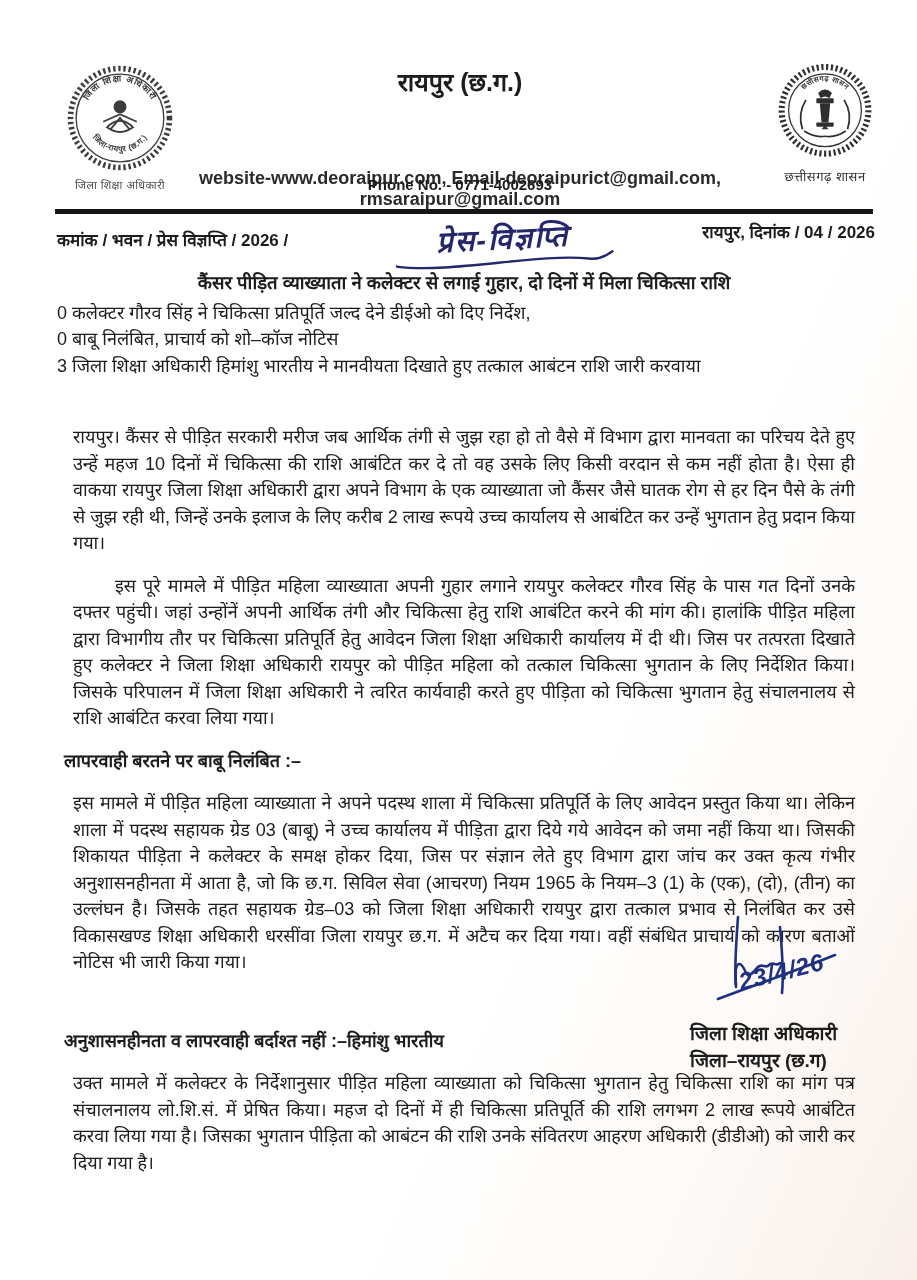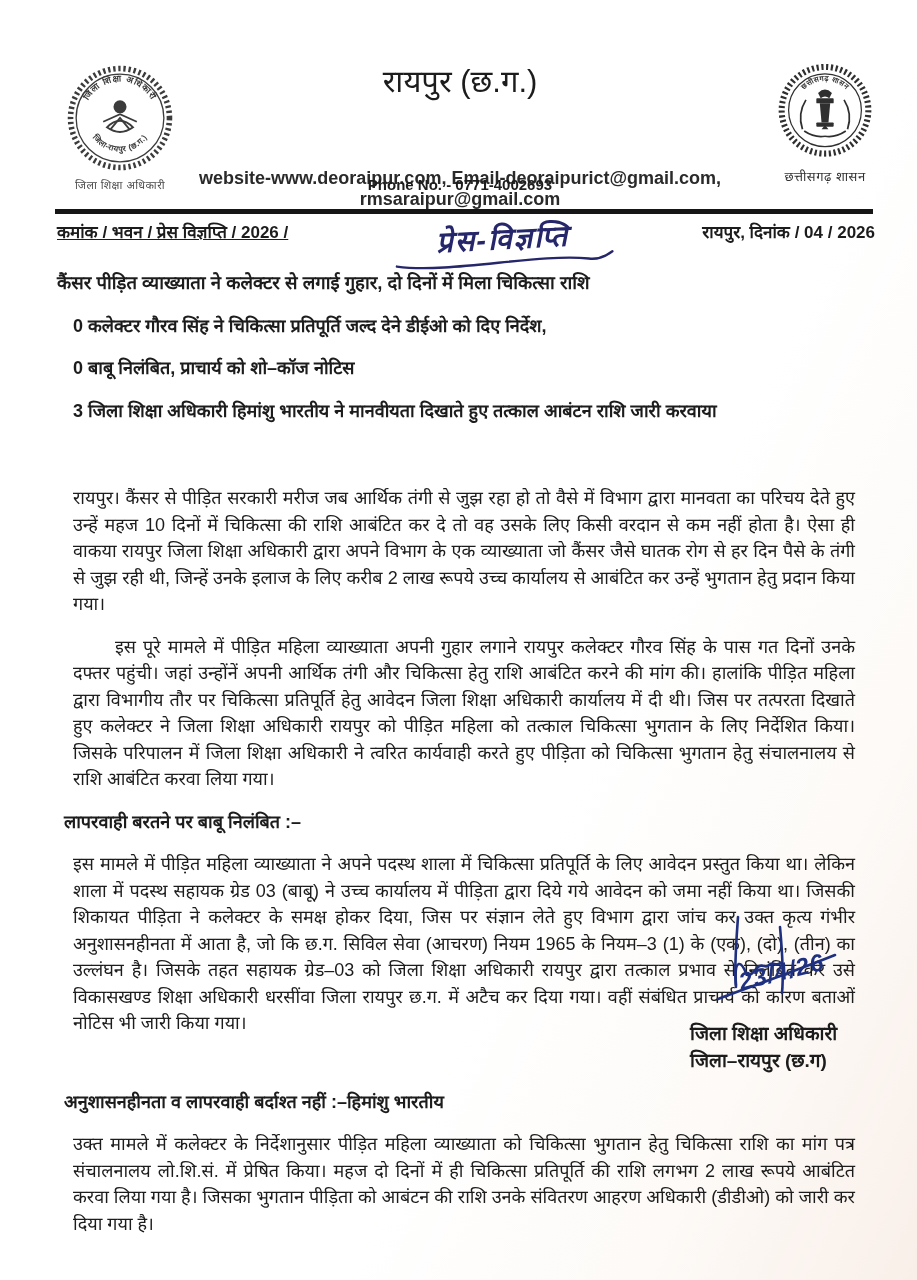--- a/index.html
+++ b/index.html
@@ -15,42 +15,42 @@
   
   .seal-left{position:absolute;left:62px;top:62px;width:116px;text-align:center;}
   .seal-left svg{display:block;margin:0 auto;}
   .seal-caption{font-size:11px;color:#4a4a4a;margin-top:3px;letter-spacing:.5px;}
   .emblem-right{position:absolute;left:760px;top:60px;width:130px;text-align:center;}
   .emblem-right svg{display:block;margin:0 auto;}
   .office-title{
     position:absolute;left:200px;top:60px;width:520px;text-align:center;
   }
   .office-title .t1{font-size:33px;font-weight:bold;line-height:44px;}
-  .office-title .t2{font-size:31px;font-weight:normal;line-height:44px;}
+  .office-title .t2{font-size:25px;font-weight:bold;line-height:44px;}
   .contact{position:absolute;left:160px;top:168px;width:600px;text-align:center;
            font-size:18px;font-weight:bold;color:#2a2a2a;}
   .phone{position:absolute;left:160px;top:176px;width:600px;text-align:center;
          font-size:15px;font-weight:bold;color:#1d1d1d;}
   .rule{position:absolute;left:55px;top:209px;width:818px;height:5px;background:#161616;}
   
   .refrow{position:absolute;left:0;top:220px;width:917px;font-weight:bold;font-size:17px;}
-  .ref-left{position:absolute;left:57px;top:0;white-space:nowrap;text-decoration:underline;}
+  .ref-left{position:absolute;left:57px;top:8px;white-space:nowrap;}
   .ref-right{position:absolute;right:42px;top:0;white-space:nowrap;}
   .handnote{
     position:absolute;left:378px;top:218px;width:250px;text-align:center;
     transform:rotate(-3deg);
     color:#26266a;font-size:29px;font-style:italic;font-weight:bold;
     letter-spacing:2px;
   }
   .handnote svg{display:block;margin:-4px auto 0 auto;}
   
   .content{position:absolute;left:57px;top:270px;width:814px;
            font-size:18px;line-height:26.5px;text-align:justify;}
-  .headline{font-weight:bold;font-size:18.5px;margin:0 0 3px 0;}
-  .bullet{font-weight:bold;margin:16px;line-height:26.5px;text-align:left;}
+  .headline{text-align:center;font-weight:bold;font-size:18.5px;margin:0 0 3px 0;}
+  .bullet{font-weight:normal;margin:0;line-height:26.5px;text-align:left;}
   .para{margin:16px;}
   .gap-lg{height:29px;}
   .indent{text-indent:42px;}
   .subhead{font-weight:bold;margin:7px;text-align:left;}
   
   .signature{position:absolute;left:630px;top:915px;width:260px;}
   .sig-draw{position:relative;height:105px;}
   .sig-lines{font-size:19px;font-weight:bold;line-height:27px;padding-left:60px;white-space:nowrap;}
   .sig-date-text{
     position:absolute;left:108px;top:43px;color:#1f3080;font-size:24px;

